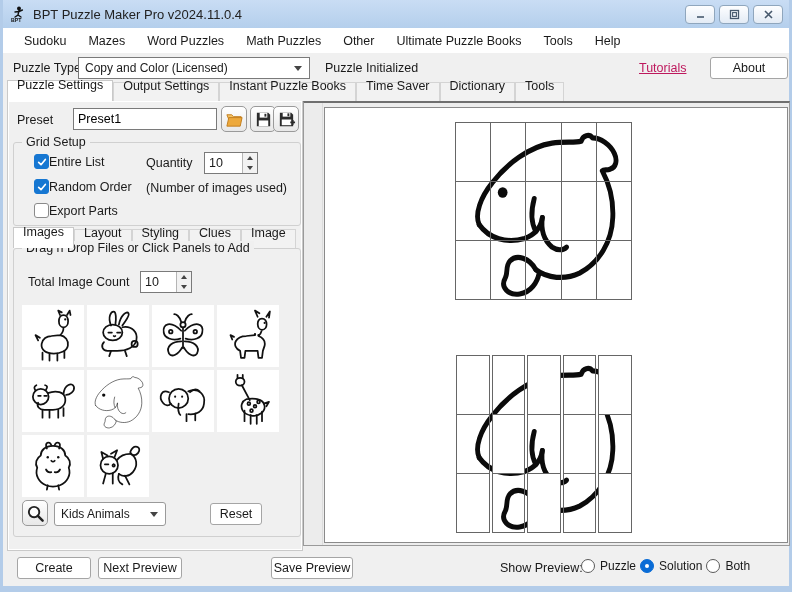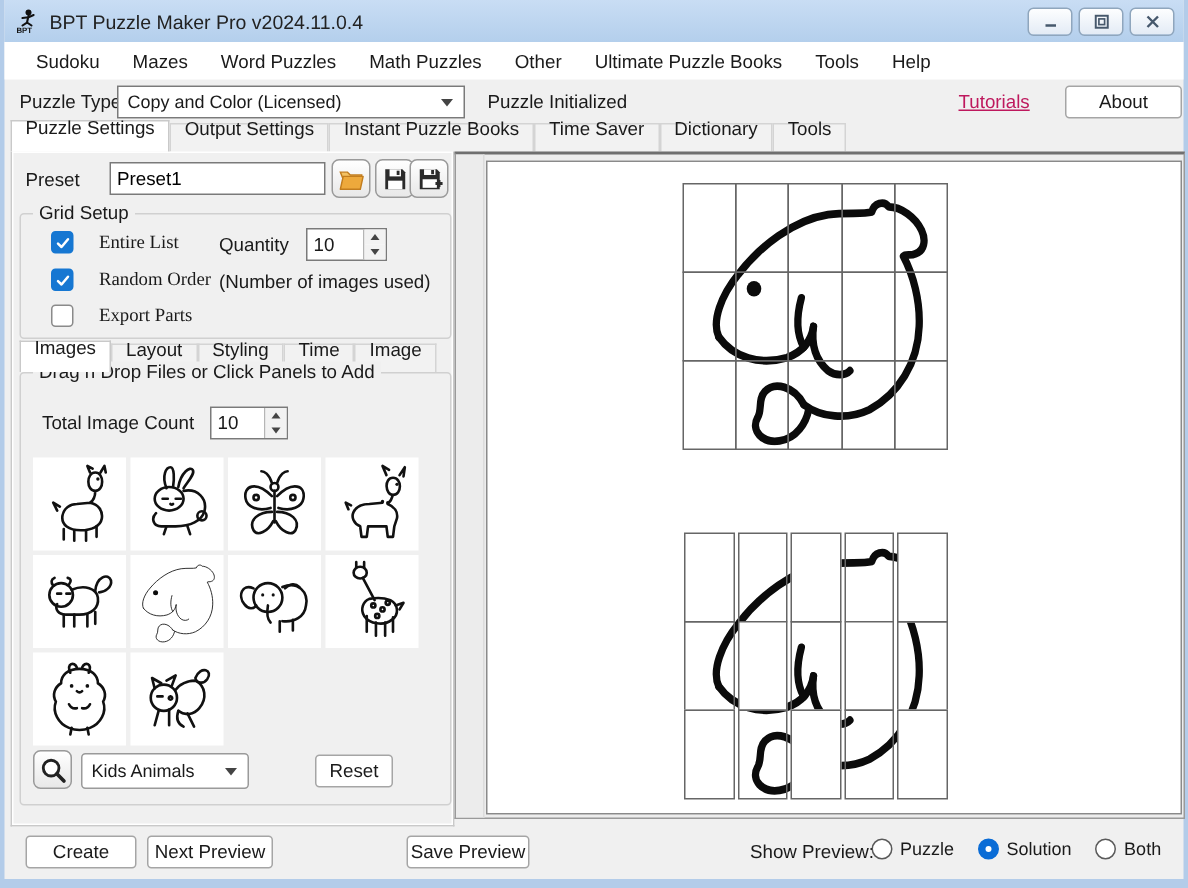--- a/index.html
+++ b/index.html
@@ -61,21 +61,21 @@
 
   .groupbox { position:absolute; border:1px solid #d0d0d0; border-radius:3px; }
   .groupbox .legend { position:absolute; top:-8px; left:8px; background:#f0f0f0; padding:0 4px; font-size:12.5px; }
   #grid-setup-box { left:4px; top:40px; width:288px; height:84px; }
 
   .checkbox { width:15px; height:15px; border:1px solid #8a8a8a; border-radius:3px; background:#fff;
     display:inline-flex; align-items:center; justify-content:center; cursor:pointer; flex:none; }
   .checkbox svg { width:10px; height:10px; visibility:hidden; }
   .checkbox.checked { background:#1677d2; border-color:#1677d2; }
   .checkbox.checked svg { visibility:visible; }
-  .cbrow { position:absolute; display:flex; align-items:center; gap:17px;font-family:Liberation Serif, serif; }
+  .cbrow { position:absolute; display:flex; align-items:center; gap:0; }
 
   .spinner { position:absolute; height:22px; border:1px solid #7a7a7a; background:#fff; display:flex; }
   .spinner .val { flex:1; padding:3px 4px; font-size:12.5px; }
   .spin-btns { width:15px; border-left:1px solid #b5b5b5; display:flex; flex-direction:column; }
   .spin-btns div { flex:1; display:flex; align-items:center; justify-content:center; background:#f2f2f2; cursor:pointer; }
   .arr-up { width:0; height:0; border-left:3.5px solid transparent; border-right:3.5px solid transparent; border-bottom:4px solid #444; }
   .arr-dn { width:0; height:0; border-left:3.5px solid transparent; border-right:3.5px solid transparent; border-top:4px solid #444; }
 
   
   .subtabs { position:absolute; left:4px; top:128px; right:0; height:18px; display:flex; align-items:flex-end; }
@@ -105,21 +105,21 @@
   #grid-solution { top:14px; }
   #grid-puzzle { top:247px; }
 
   
   .footer { position:absolute; left:0; right:0; bottom:0px; height:35px; }
   .footer .btn { position:absolute; top:6px; }
   #create-btn { left:14px; width:74px; }
   #nextprev-btn { left:95px; width:84px; }
   #saveprev-btn { left:268px; width:82px; }
   #show-preview-label { position:absolute; left:497px; top:10px; font-size:12.5px; }
-  .radio-row { position:absolute; left:578px; top:8px; display:flex; align-items:center; gap:16px; }
+  .radio-row { position:absolute; left:578px; top:8px; display:flex; align-items:center; gap:4px; }
   .radio { display:flex; align-items:center; gap:5px; cursor:pointer; }
   .radio .dot { width:14px; height:14px; border-radius:50%; border:1px solid #5a5a5a; background:#fff; position:relative; }
   .radio.sel .dot { background:#0a6cd6; border-color:#0a6cd6; }
   .radio.sel .dot::after { content:""; position:absolute; left:4px; top:4px; width:4px; height:4px; border-radius:50%; background:#fff; }
 </style>
 </head>
 <body>
 
 <svg width="0" height="0" style="position:absolute">
   <defs>
@@ -366,21 +366,21 @@
               </svg>
             </span>
         <span class="lbl">Export Parts</span>
       </div>
     </div>
 
     <div class="subtabs" id="sub-tabs">
           <div class="tab active">Images</div>
           <div class="tab">Layout</div>
           <div class="tab">Styling</div>
-          <div class="tab">Time</div>
+          <div class="tab">Clues</div>
           <div class="tab">Image</div>
         </div>
 
     <div class="groupbox" id="images-box">
       <span class="legend">Drag n Drop Files or Click Panels to Add</span>
       <span class="lbl" style="position:absolute;left:14px;top:26px;">Total Image Count</span>
       <div class="spinner" style="left:126px;top:22px;width:52px;">
         <span class="val">10</span>
         <span class="spin-btns">
               <div>

